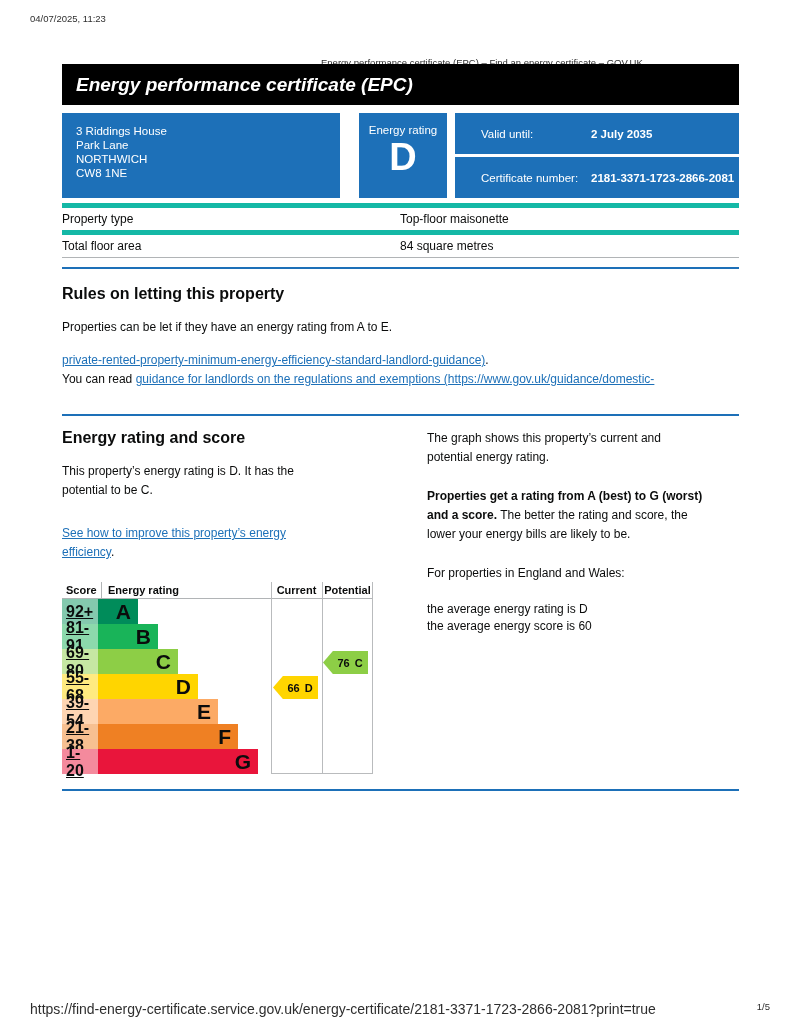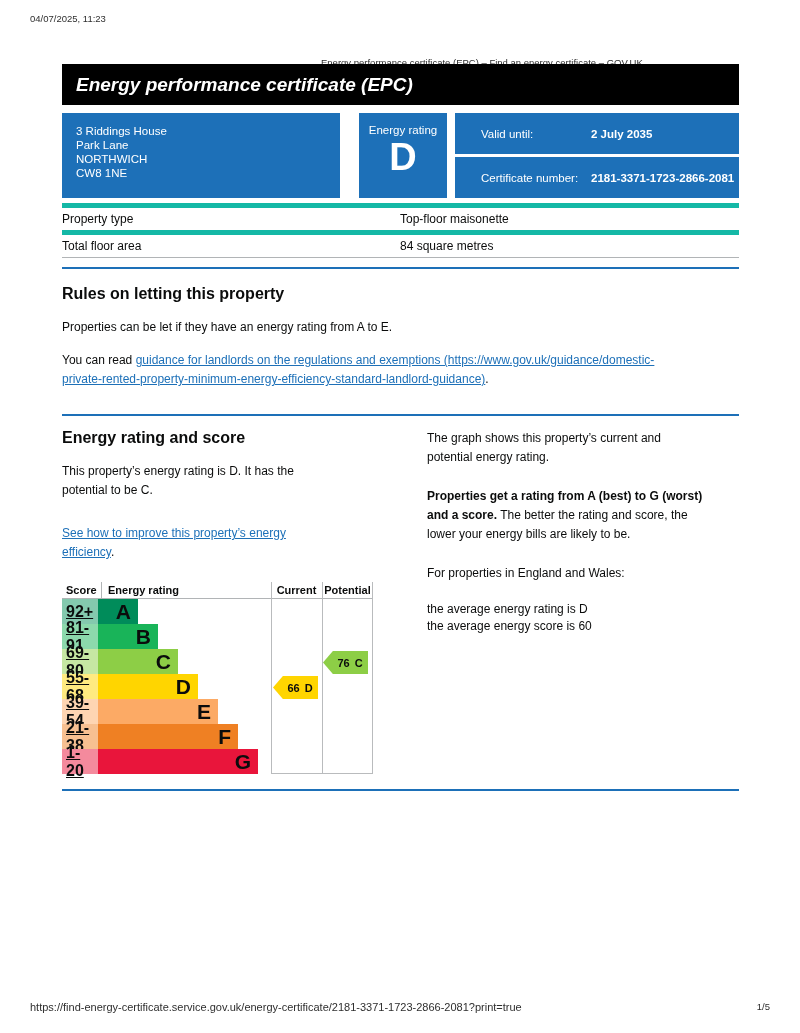--- a/index.html
+++ b/index.html
@@ -6,21 +6,21 @@
   html, body { background: #ffffff; }
   body {
     width: 800px; height: 1033px; position: relative;
     font-family: "Liberation Sans", sans-serif; color: #0b0c0c;
     overflow: hidden;
   }
 
   
   .meta { position: absolute; top: 13px; left: 30px; right: 14px; font-size: 9.5px; color: #2e2e2e; }
   .meta-title { position: absolute; left: 291px; top: 0; white-space: nowrap; margin-top: 44px; }
-  .footer-url  { position: absolute; top: 1001px; left: 30px;  font-size: 11px; color: #2e2e2e; }
+  .footer-url  { position: absolute; top: 1001px; left: 30px;  font-size: 14px; color: #2e2e2e; }
   .footer-page { position: absolute; top: 1001px; right: 30px; font-size: 9.5px; color: #2e2e2e; }
 
   
   .content { position: absolute; left: 62px; top: 0; width: 677px; padding-top: 64px; }
 
   .banner {
     background: #000000; color: #ffffff; height: 41px; line-height: 41px;
     padding-left: 14px; font-size: 19px; font-weight: bold; font-style: italic;
   }
 
@@ -124,24 +124,24 @@
       <span>84 square metres</span>
     </div>
   </div>
 
   <div class="divider div1"></div>
 
   <h2 class="h2-rules">Rules on letting this property</h2>
   <div class="bodytext mt15">Properties can be let if they have an energy rating from A to E.</div>
   <div class="bodytext mt14">
     <div>
+      <a>private-rented-property-minimum-energy-efficiency-standard-landlord-guidance)</a><span>.</span>
+    </div>
+    <div>
       <span>You can read </span><a>guidance for landlords on the regulations and exemptions (https://www.gov.uk/guidance/domestic-</a>
-    </div>
-    <div>
-      <a>private-rented-property-minimum-energy-efficiency-standard-landlord-guidance)</a><span>.</span>
     </div>
   </div>
 
   <div class="divider div2"></div>
 
   <div class="section">
     <div class="col-left">
       <h2>Energy rating and score</h2>
       <div class="bodytext mt15">
         <div>This property’s energy rating is D. It has the</div>

